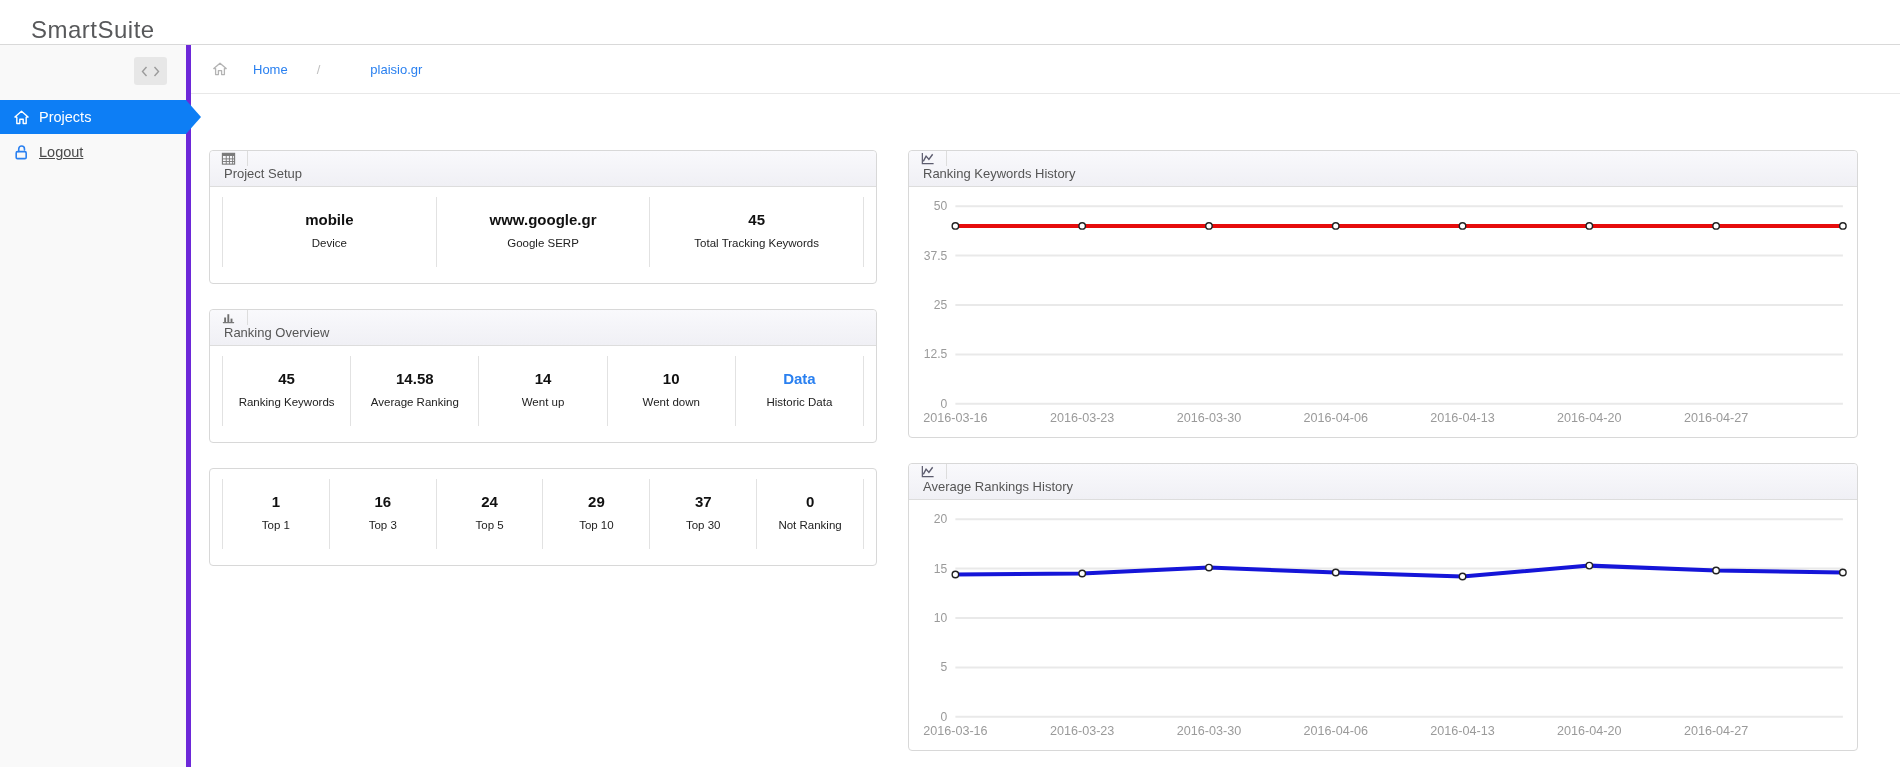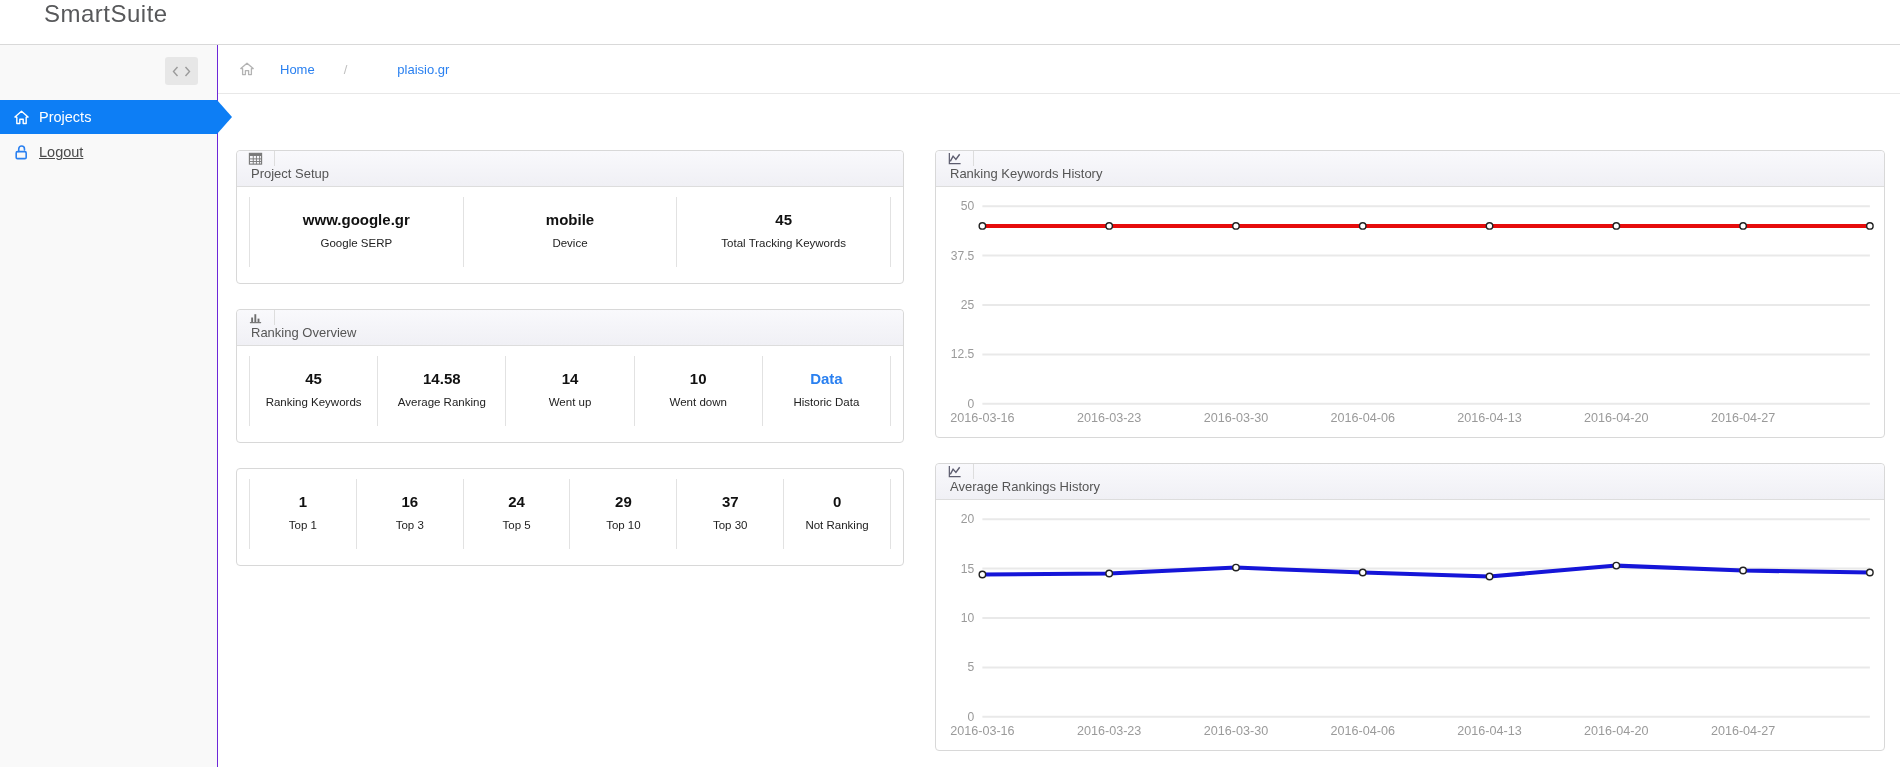--- a/index.html
+++ b/index.html
@@ -1,26 +1,26 @@
 <!DOCTYPE html>
 <html><head>
 <meta charset="utf-8">
 <style>
   * { margin:0; padding:0; box-sizing:border-box; }
   html,body { width:1900px; height:767px; font-family:"Liberation Sans", sans-serif; background:#fff; overflow:hidden; }
 
   
-  .app-header { height:45px; background:#fff; border-bottom:1px solid #d9d9d9; display:flex; align-items:flex-start; padding-left:44px; }
+  .app-header { height:45px; background:#fff; border-bottom:1px solid #d9d9d9; display:flex; align-items:flex-end; padding-left:31px; }
   .logo { font-size:24px; font-weight:300; color:#58595b; letter-spacing:.5px; }
 
   
   .layout { display:flex; height:722px; }
 
   
-  .sidebar { width:218px; background:#f9f9f9; border-right:1px solid #6d28d9; position:relative; flex-shrink:0; }
+  .sidebar { width:191px; background:#f9f9f9; border-right:5px solid #6d28d9; position:relative; flex-shrink:0; }
   .collapse-row { display:flex; justify-content:flex-end; padding:12px 19px 0 0; height:46px; }
   .collapse-btn { width:33px; height:28px; background:#e7e7e7; border-radius:3px; display:flex; align-items:center; justify-content:center; gap:5px; cursor:pointer; }
   .collapse-btn svg { display:block; }
   .side-nav { margin-top:9px; }
   .side-item { height:34px; display:flex; align-items:center; padding-left:13px; font-size:14.5px; color:#4a4a4a; cursor:pointer; position:relative; }
   .side-item .s-icon { width:17px; height:17px; margin-right:9px; display:flex; align-items:center; }
   .side-item.active { background:#0d7ef5; color:#fff; }
   .side-item.active::after { content:''; position:absolute; right:-15px; top:0; width:0; height:0;
      border-top:17px solid transparent; border-bottom:17px solid transparent; border-left:15px solid #0d7ef5; z-index:5; }
   .side-item + .side-item { margin-top:1px;text-decoration:underline; }
@@ -125,26 +125,26 @@
                   <line x1="9" y1="5.3" x2="9" y2="14" stroke="#7a7a7a"></line>
                   <line x1="12.4" y1="5.3" x2="12.4" y2="14" stroke="#7a7a7a"></line>
                   <line x1="1.5" y1="8.4" x2="14.5" y2="8.4" stroke="#7a7a7a"></line>
                   <line x1="1.5" y1="11.2" x2="14.5" y2="11.2" stroke="#7a7a7a"></line>
                 </svg>
             </div>
             <div class="panel-title">Project Setup</div>
           </div>
           <div class="stats-row">
               <div class="stat-cell">
+                <div class="stat-value">mobile</div>
+                <div class="stat-label">Device</div>
+              </div>
+              <div class="stat-cell">
                 <div class="stat-value">www.google.gr</div>
                 <div class="stat-label">Google SERP</div>
-              </div>
-              <div class="stat-cell">
-                <div class="stat-value">mobile</div>
-                <div class="stat-label">Device</div>
               </div>
               <div class="stat-cell">
                 <div class="stat-value">45</div>
                 <div class="stat-label">Total Tracking Keywords</div>
               </div>
             </div>
         </section>
 
         <section class="panel">
           <div class="panel-header">

